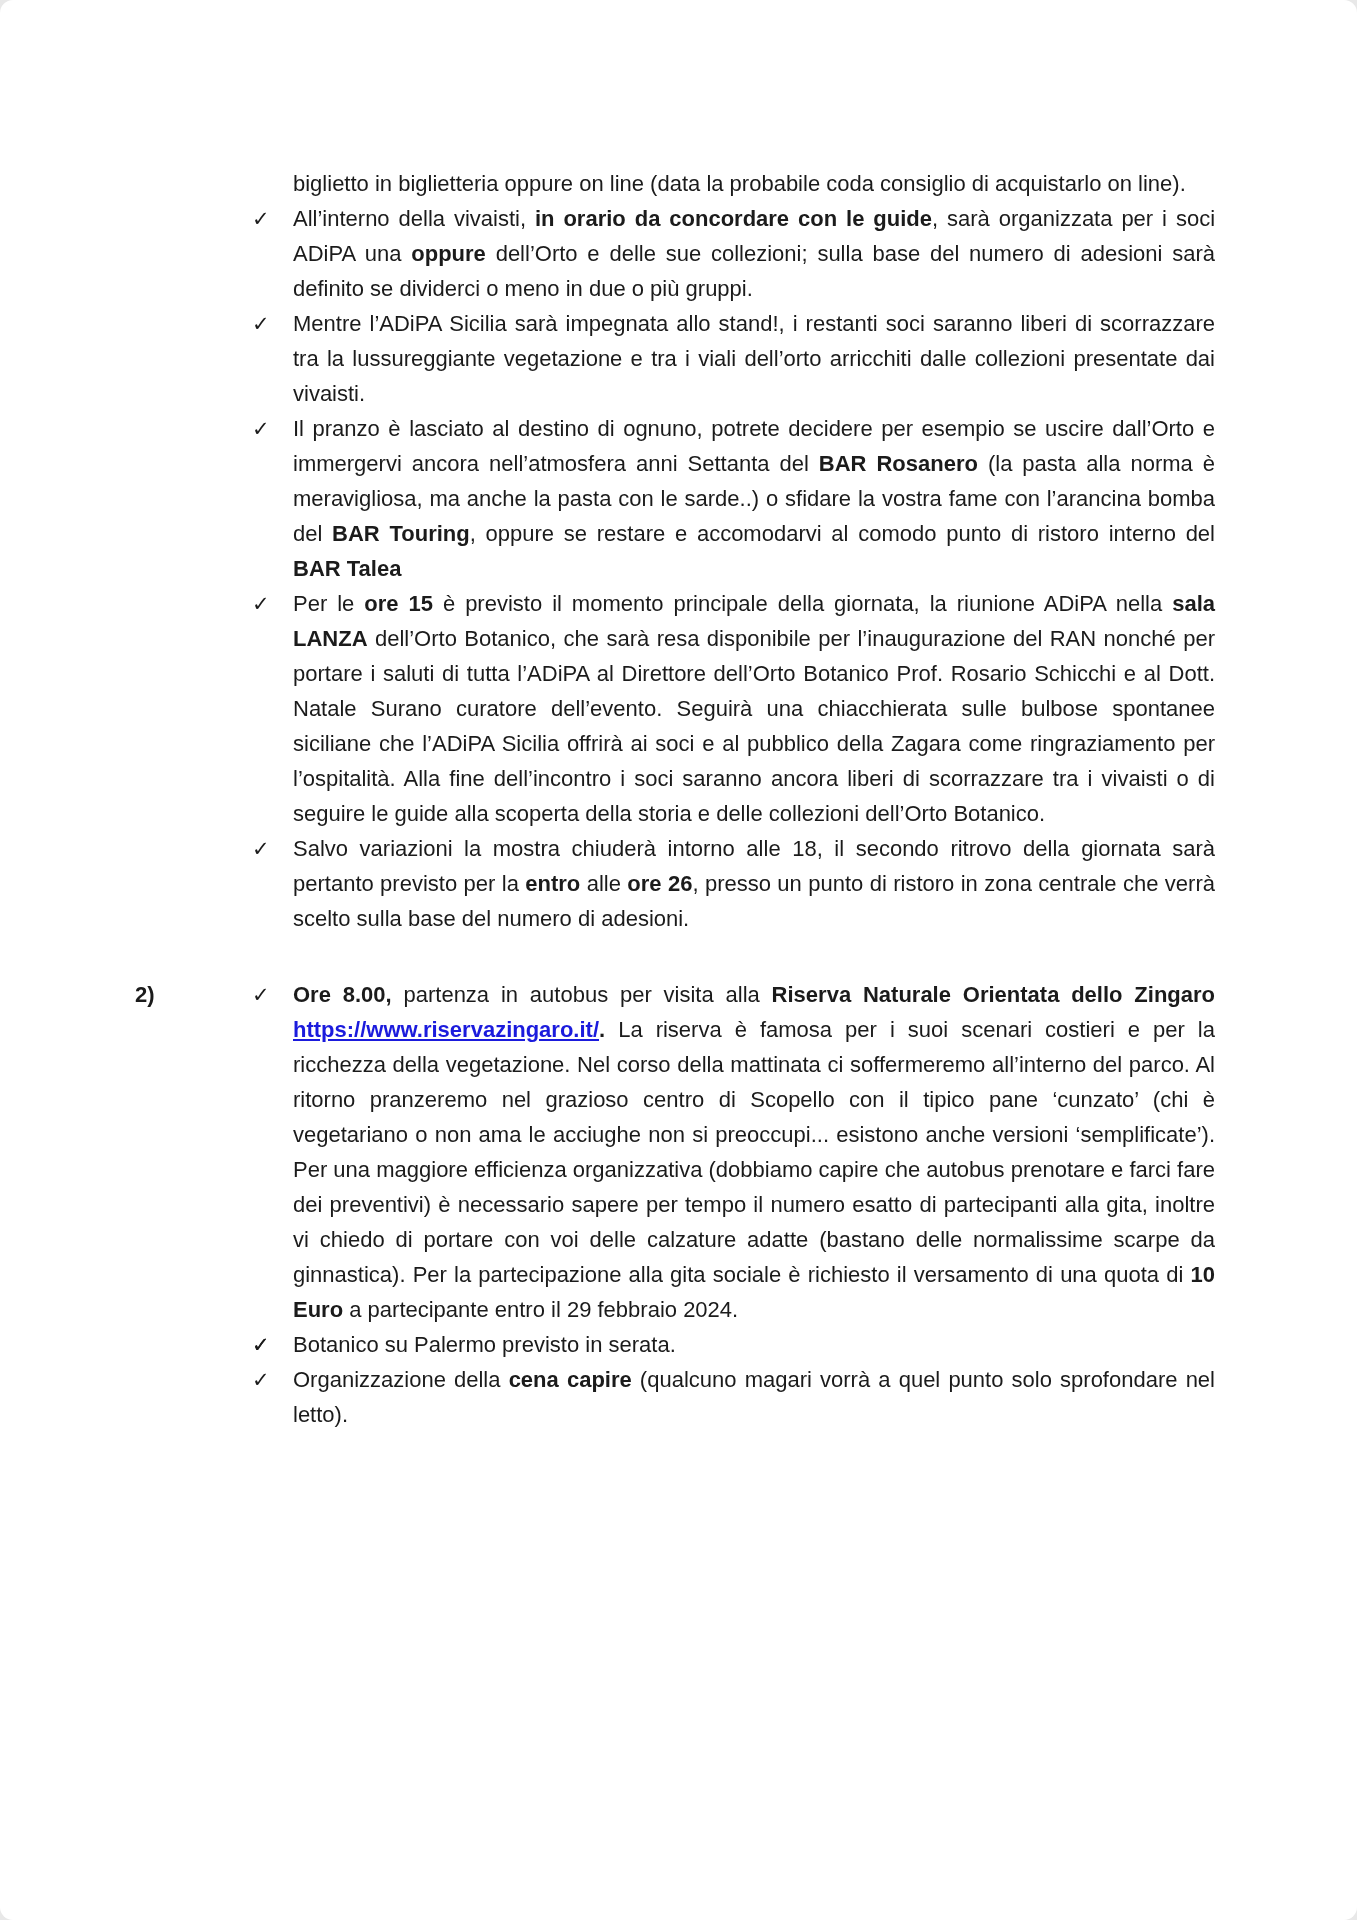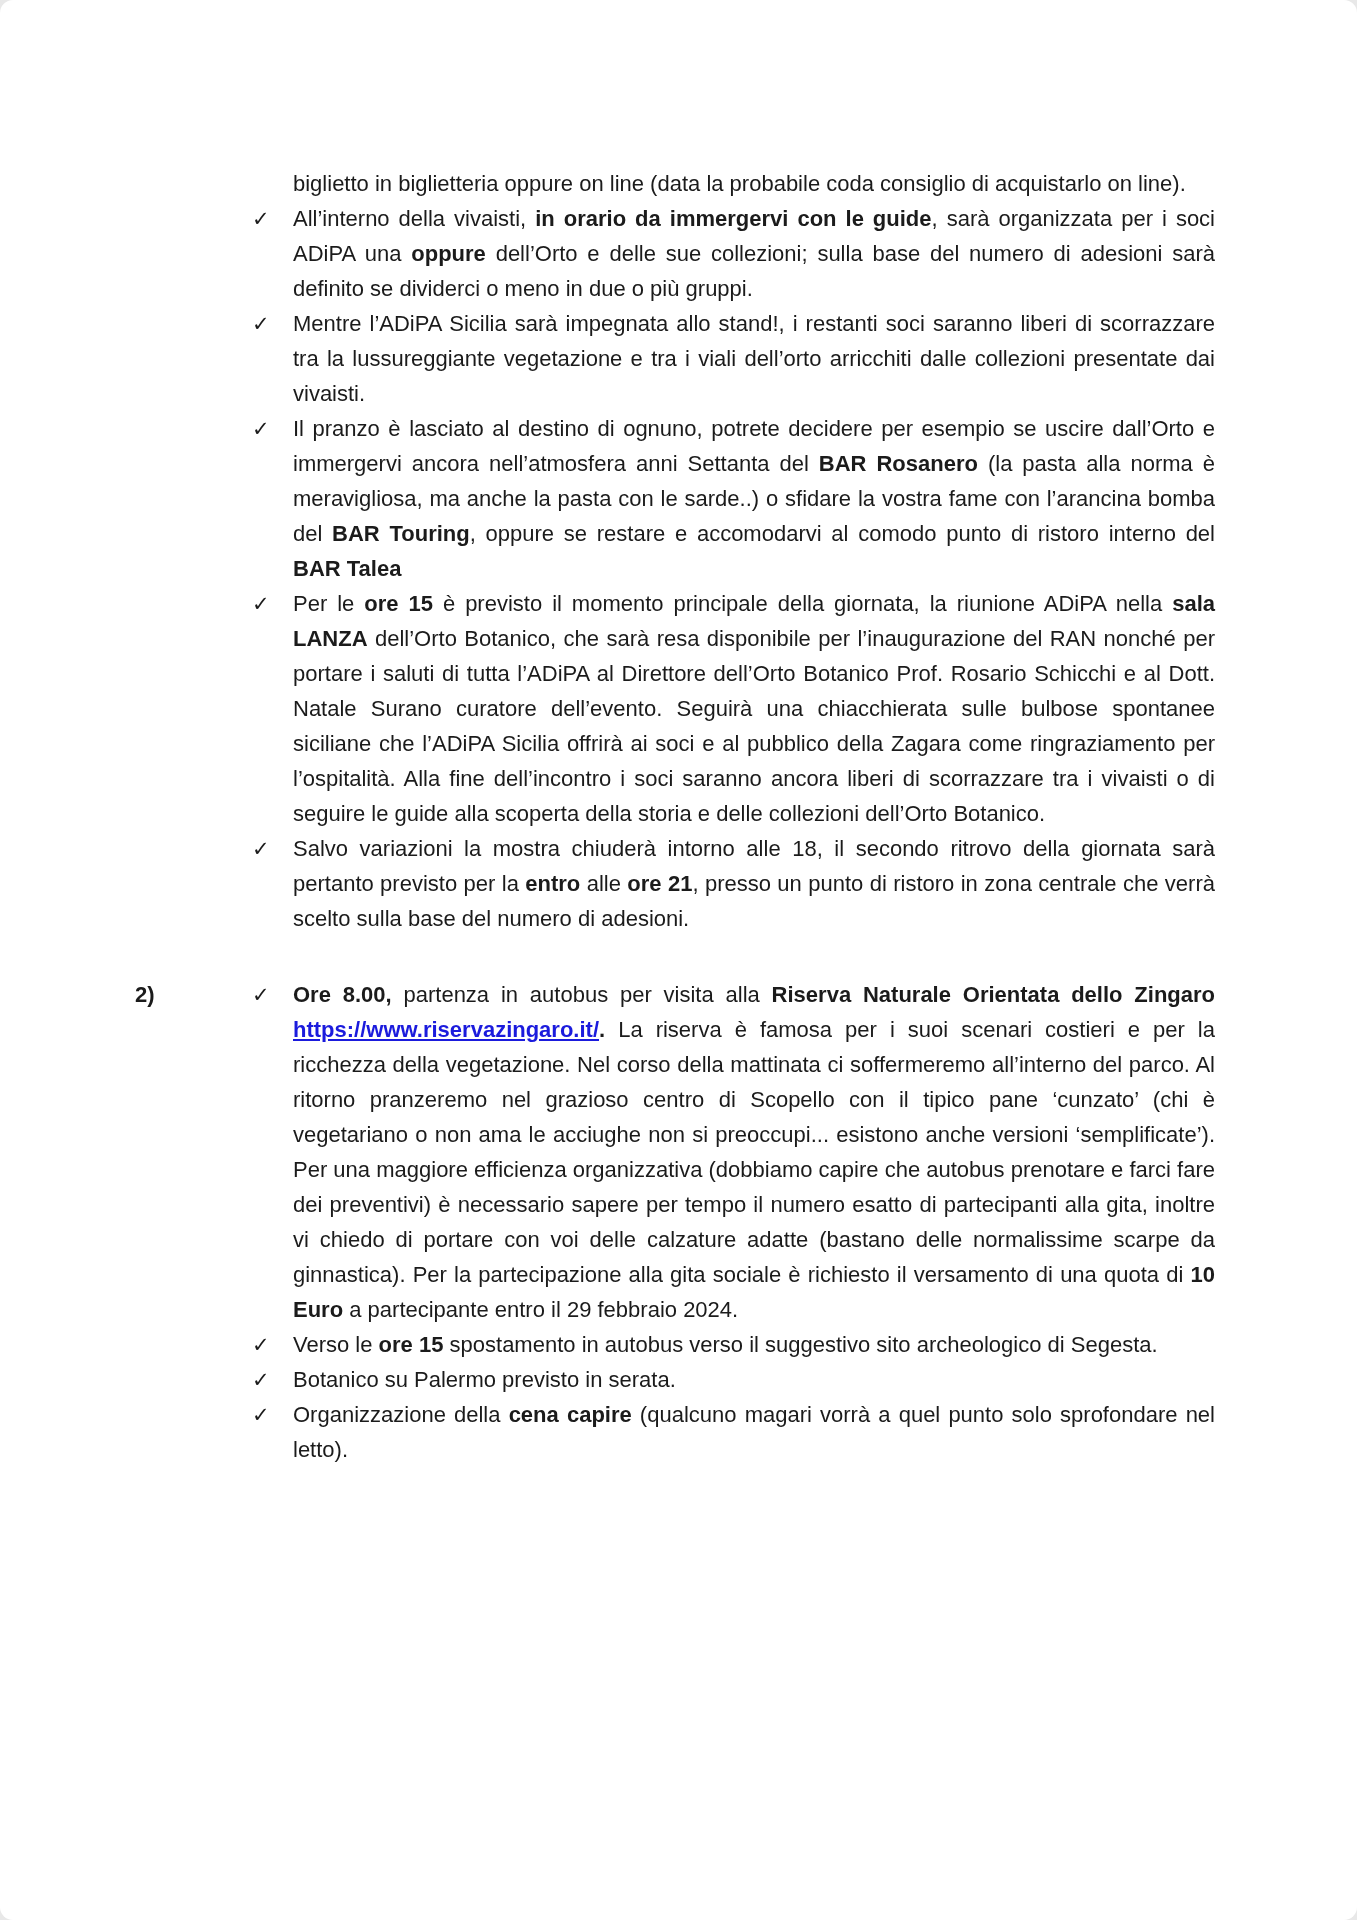--- a/index.html
+++ b/index.html
@@ -59,32 +59,32 @@
 </style>
 </head>
 <body>
 
 <div class="page">
   <div class="doc-content">
 
     <p class="just indent1"><span>biglietto in biglietteria oppure on line (data la probabile coda consiglio di acquistarlo on line).</span></p>
 
     <div>
-        <div class="bullet"><span class="check">✓</span><span><span>All’interno della vivaisti, </span><span class="b">in orario da immergervi con le guide</span><span>, sarà organizzata per i soci ADiPA una </span><span class="b">oppure</span><span> dell’Orto e delle sue collezioni; sulla base del numero di adesioni sarà definito se dividerci o meno in due o più gruppi.</span></span></div>
+        <div class="bullet"><span class="check">✓</span><span><span>All’interno della vivaisti, </span><span class="b">in orario da concordare con le guide</span><span>, sarà organizzata per i soci ADiPA una </span><span class="b">oppure</span><span> dell’Orto e delle sue collezioni; sulla base del numero di adesioni sarà definito se dividerci o meno in due o più gruppi.</span></span></div>
         <div class="bullet"><span class="check">✓</span><span><span>Mentre l’ADiPA Sicilia sarà impegnata allo stand!, i restanti soci saranno liberi di scorrazzare tra la lussureggiante vegetazione e tra i viali dell’orto arricchiti dalle collezioni presentate dai vivaisti.</span></span></div>
         <div class="bullet"><span class="check">✓</span><span><span>Il pranzo è lasciato al destino di ognuno, potrete decidere per esempio se uscire dall’Orto e immergervi ancora nell’atmosfera anni Settanta del </span><span class="b">BAR Rosanero</span><span> (la pasta alla norma è meravigliosa, ma anche la pasta con le sarde..) o sfidare la vostra fame con l’arancina bomba del </span><span class="b">BAR Touring</span><span>, oppure se restare e accomodarvi al comodo punto di ristoro interno del </span><span class="b">BAR Talea</span></span></div>
         <div class="bullet"><span class="check">✓</span><span><span>Per le </span><span class="b">ore 15</span><span> è previsto il momento principale della giornata, la riunione ADiPA nella </span><span class="b">sala LANZA</span><span> dell’Orto Botanico, che sarà resa disponibile per l’inaugurazione del RAN nonché per portare i saluti di tutta l’ADiPA al Direttore dell’Orto Botanico Prof. Rosario Schicchi e al Dott. Natale Surano curatore dell’evento. Seguirà una chiacchierata sulle bulbose spontanee siciliane che l’ADiPA Sicilia offrirà ai soci e al pubblico della Zagara come ringraziamento per l’ospitalità. Alla fine dell’incontro i soci saranno ancora liberi di scorrazzare tra i vivaisti o di seguire le guide alla scoperta della storia e delle collezioni dell’Orto Botanico.</span></span></div>
-        <div class="bullet"><span class="check">✓</span><span><span>Salvo variazioni la mostra chiuderà intorno alle 18, il secondo ritrovo della giornata sarà pertanto previsto per la </span><span class="b">entro</span><span> alle </span><span class="b">ore 21</span><span>, presso un punto di ristoro in zona centrale che verrà scelto sulla base del numero di adesioni.</span></span></div>
+        <div class="bullet"><span class="check">✓</span><span><span>Salvo variazioni la mostra chiuderà intorno alle 18, il secondo ritrovo della giornata sarà pertanto previsto per la </span><span class="b">entro</span><span> alle </span><span class="b">ore 26</span><span>, presso un punto di ristoro in zona centrale che verrà scelto sulla base del numero di adesioni.</span></span></div>
       </div>
 
     <div class="numbered">
       <span class="num">2)</span>
     </div>
 
     <div>
         <div class="bullet"><span class="check">✓</span><span><span class="b">Ore 8.00,</span><span> partenza in autobus per visita alla </span><span class="b">Riserva Naturale Orientata dello Zingaro</span><span> </span><a class="lnk b" href="#">https://www.riservazingaro.it/</a><span class="b">.</span><span> La riserva è famosa per i suoi scenari costieri e per la ricchezza della vegetazione. Nel corso della mattinata ci soffermeremo all’interno del parco. Al ritorno pranzeremo nel grazioso centro di Scopello con il tipico pane ‘cunzato’ (chi è vegetariano o non ama le acciughe non si preoccupi... esistono anche versioni ‘semplificate’). Per una maggiore efficienza organizzativa (dobbiamo capire che autobus prenotare e farci fare dei preventivi) è necessario sapere per tempo il numero esatto di partecipanti alla gita, inoltre vi chiedo di portare con voi delle calzature adatte (bastano delle normalissime scarpe da ginnastica). Per la partecipazione alla gita sociale è richiesto il versamento di una quota di </span><span class="b">10 Euro</span><span> a partecipante entro il 29 febbraio 2024.</span></span></div>
-        <div class="bullet"><span class="check">✓</span><span><span>Verso le </span><span class="b">ore 15</span><span> spostamento in autobus verso il suggestivo sito archeologico di Segesta.</span></span></div>
+        <div class="bullet"><span class="check">✓</span></div>
         <div class="bullet"><span class="check">✓</span><span><span>Botanico su Palermo previsto in serata.</span></span></div>
         <div class="bullet"><span class="check">✓</span><span><span>Organizzazione della </span><span class="b">cena capire</span><span> (qualcuno magari vorrà a quel punto solo sprofondare nel letto).</span></span></div>
       </div>
 
   </div>
 </div>
 
 </body></html>

